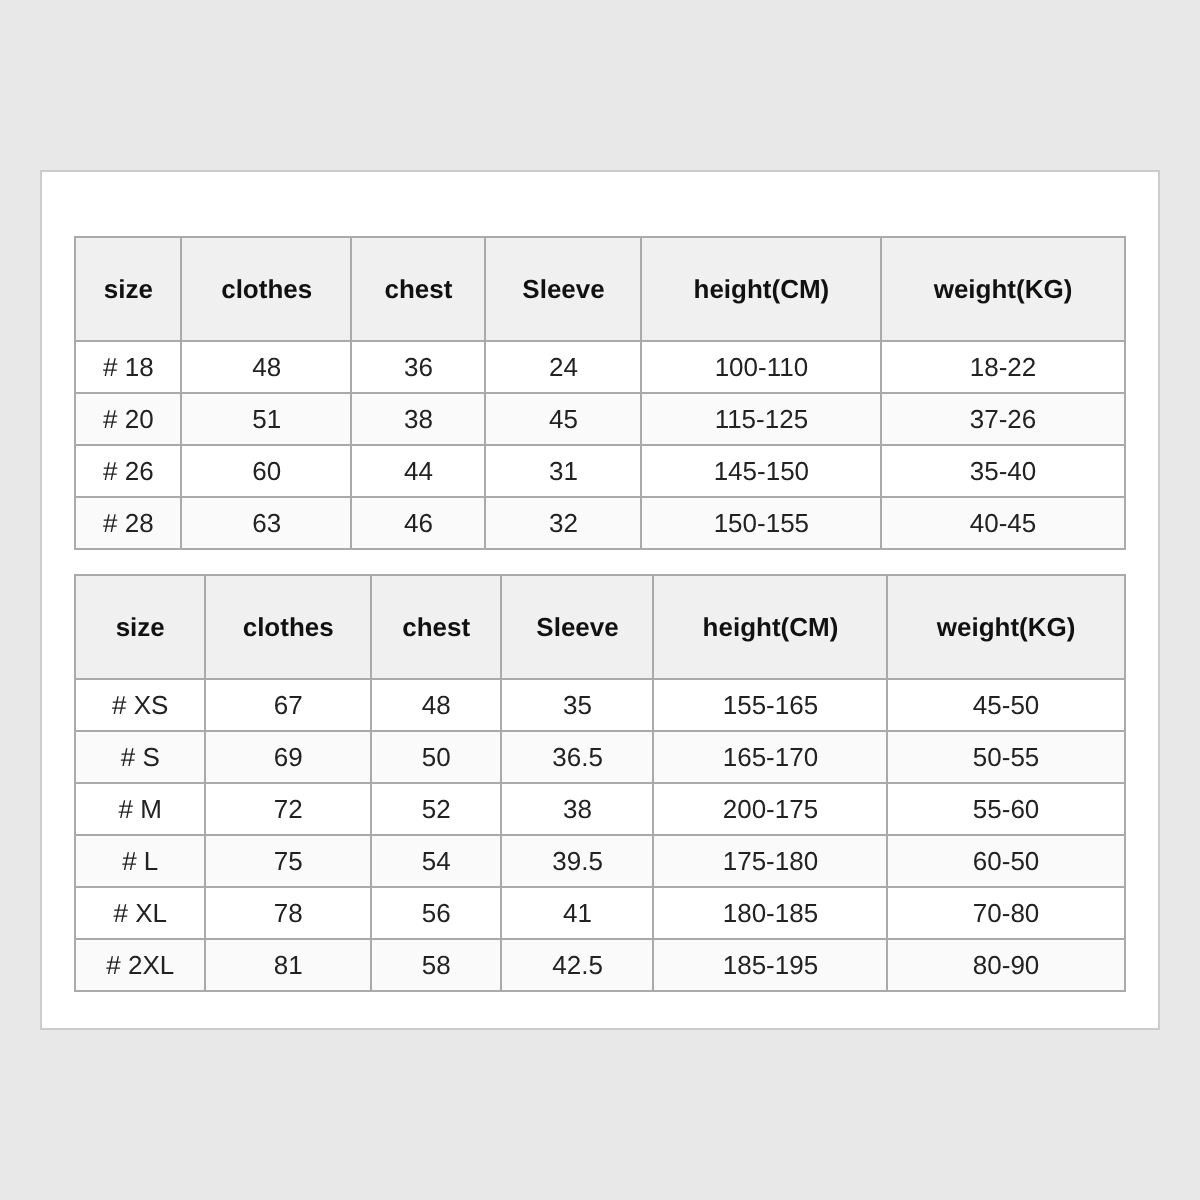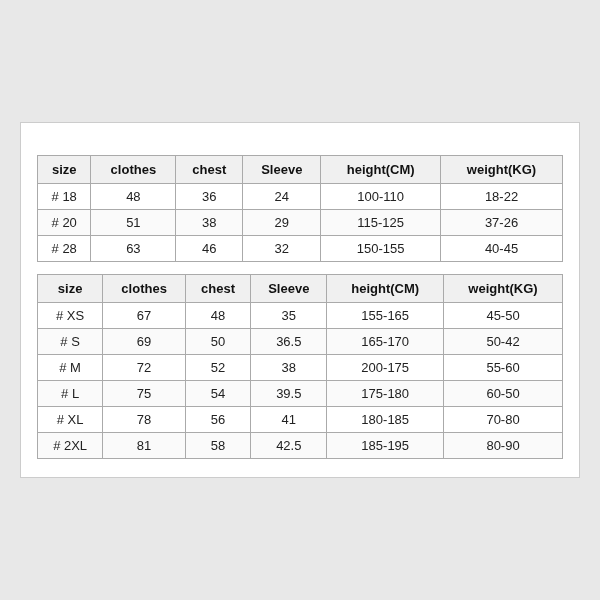--- a/index.html
+++ b/index.html
@@ -36,21 +36,21 @@
     table {
       width: 100%;
       border-collapse: collapse;
       font-size: 13px;
     }
 
     th {
       background: #f0f0f0;
       font-weight: bold;
       text-align: center;
-      padding: 6px 4px;
+      padding: 18px 4px;
       border: 1px solid #aaa;
       color: #111;
     }
 
     td {
       text-align: center;
       padding: 5px 4px;
       border: 1px solid #aaa;
       color: #222;
     }
@@ -86,23 +86,31 @@
           <td>48</td>
           <td>36</td>
           <td>24</td>
           <td>100-110</td>
           <td>18-22</td>
         </tr>
         <tr>
           <td># 20</td>
           <td>51</td>
           <td>38</td>
-          <td>29</td>
+          <td>45</td>
           <td>115-125</td>
           <td>37-26</td>
+        </tr>
+        <tr>
+          <td># 26</td>
+          <td>60</td>
+          <td>44</td>
+          <td>31</td>
+          <td>145-150</td>
+          <td>35-40</td>
         </tr>
         <tr>
           <td># 28</td>
           <td>63</td>
           <td>46</td>
           <td>32</td>
           <td>150-155</td>
           <td>40-45</td>
         </tr>
       </tbody>
@@ -129,21 +137,21 @@
           <td>35</td>
           <td>155-165</td>
           <td>45-50</td>
         </tr>
         <tr>
           <td># S</td>
           <td>69</td>
           <td>50</td>
           <td>36.5</td>
           <td>165-170</td>
-          <td>50-42</td>
+          <td>50-55</td>
         </tr>
         <tr>
           <td># M</td>
           <td>72</td>
           <td>52</td>
           <td>38</td>
           <td>200-175</td>
           <td>55-60</td>
         </tr>
         <tr>

